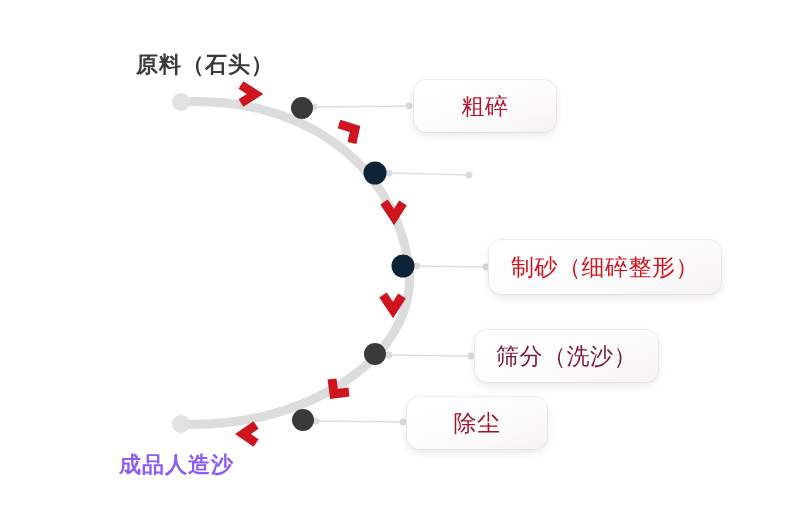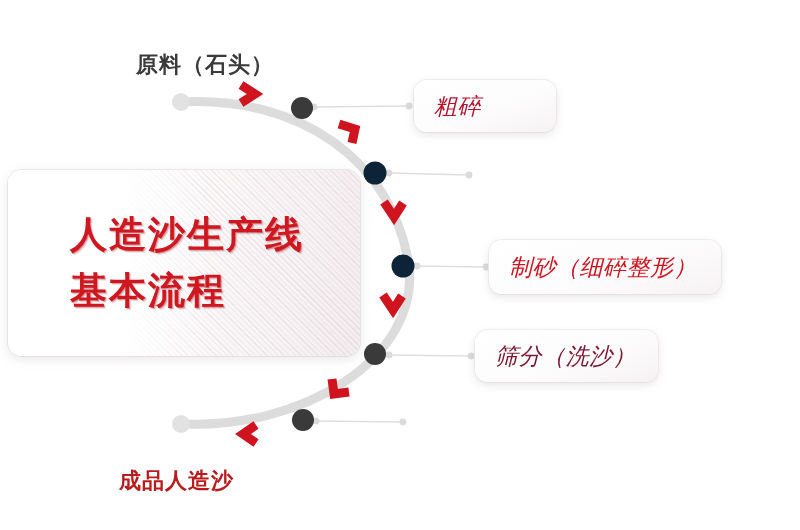--- a/index.html
+++ b/index.html
@@ -91,23 +91,23 @@
   #caption-end   { left: 119px; top: 450px; }
 
   
   .step-card {
     position: absolute;
     border-radius: 13px;
     background: linear-gradient(160deg, #ffffff 0%, #fdfcfc 55%, #f6f2f3 100%);
     box-shadow: 0 3px 9px rgba(120,100,105,0.17), 0 0 0 1px rgba(244,240,241,0.95);
     display: flex;
     align-items: center;
+    justify-content: center;
     box-sizing: border-box;
     padding: 0 20px;
-    font-style: italic;
   }
   .step-label {
     font-family: "DejaVu Sans", "Liberation Sans", sans-serif;
     font-size: 23px;
     font-weight: 400;
     letter-spacing: 0.5px;
     white-space: nowrap;
   }
   #step-card-0 { left: 414px; top: 80px;  width: 142px; height: 52px; }
   #step-card-1 { left: 472px; top: 148px; width: 306px; height: 56px; }
@@ -159,31 +159,30 @@
     <g fill="none" stroke="#d0141f" stroke-width="9" stroke-linecap="butt" stroke-linejoin="miter">
       <path d="M 241 85 L 255 94 L 241 103"></path>
       <path d="M 339 124 L 355 129 L 352 143"></path>
       <path d="M 384 202 L 394 217 L 403 203"></path>
       <path d="M 383 295 L 393 310 L 402 296"></path>
       <path d="M 332 379 L 334 394 L 349 392"></path>
       <path d="M 256 425 L 243 434 L 256 443"></path>
     </g>
   </svg>
 
-  <div class="title-card">
-    <div class="title-line" style="color: rgb(208, 22, 31);">人造沙生产线</div>
-    <div class="title-line" style="color: rgb(208, 22, 31);">基本流程</div>
-  </div>
 
   <div class="endpoint-caption" id="caption-start" style="color: rgb(58, 58, 58); margin-left: 16px;">原料（石头）</div>
-  <div class="endpoint-caption" id="caption-end" style="color: #b91c1c; margin-top: 16px;">成品人造沙</div>
+  <div class="endpoint-caption" id="caption-end" style="color: #8b5cf6;">成品人造沙</div>
 
   <div class="step-card" id="step-card-0">
     <span class="step-label" style="color: rgb(180, 19, 44);">粗碎</span>
   </div>
   <div class="step-card" id="step-card-2">
     <span class="step-label" style="color: rgb(208, 20, 31);">制砂（细碎整形）</span>
   </div>
   <div class="step-card" id="step-card-3">
     <span class="step-label" style="color: rgb(125, 22, 50);">筛分（洗沙）</span>
   </div>
+  <div class="step-card" id="step-card-4">
+    <span class="step-label" style="color: rgb(164, 18, 42);">除尘</span>
+  </div>
 
 </div>
 
 </body></html>

